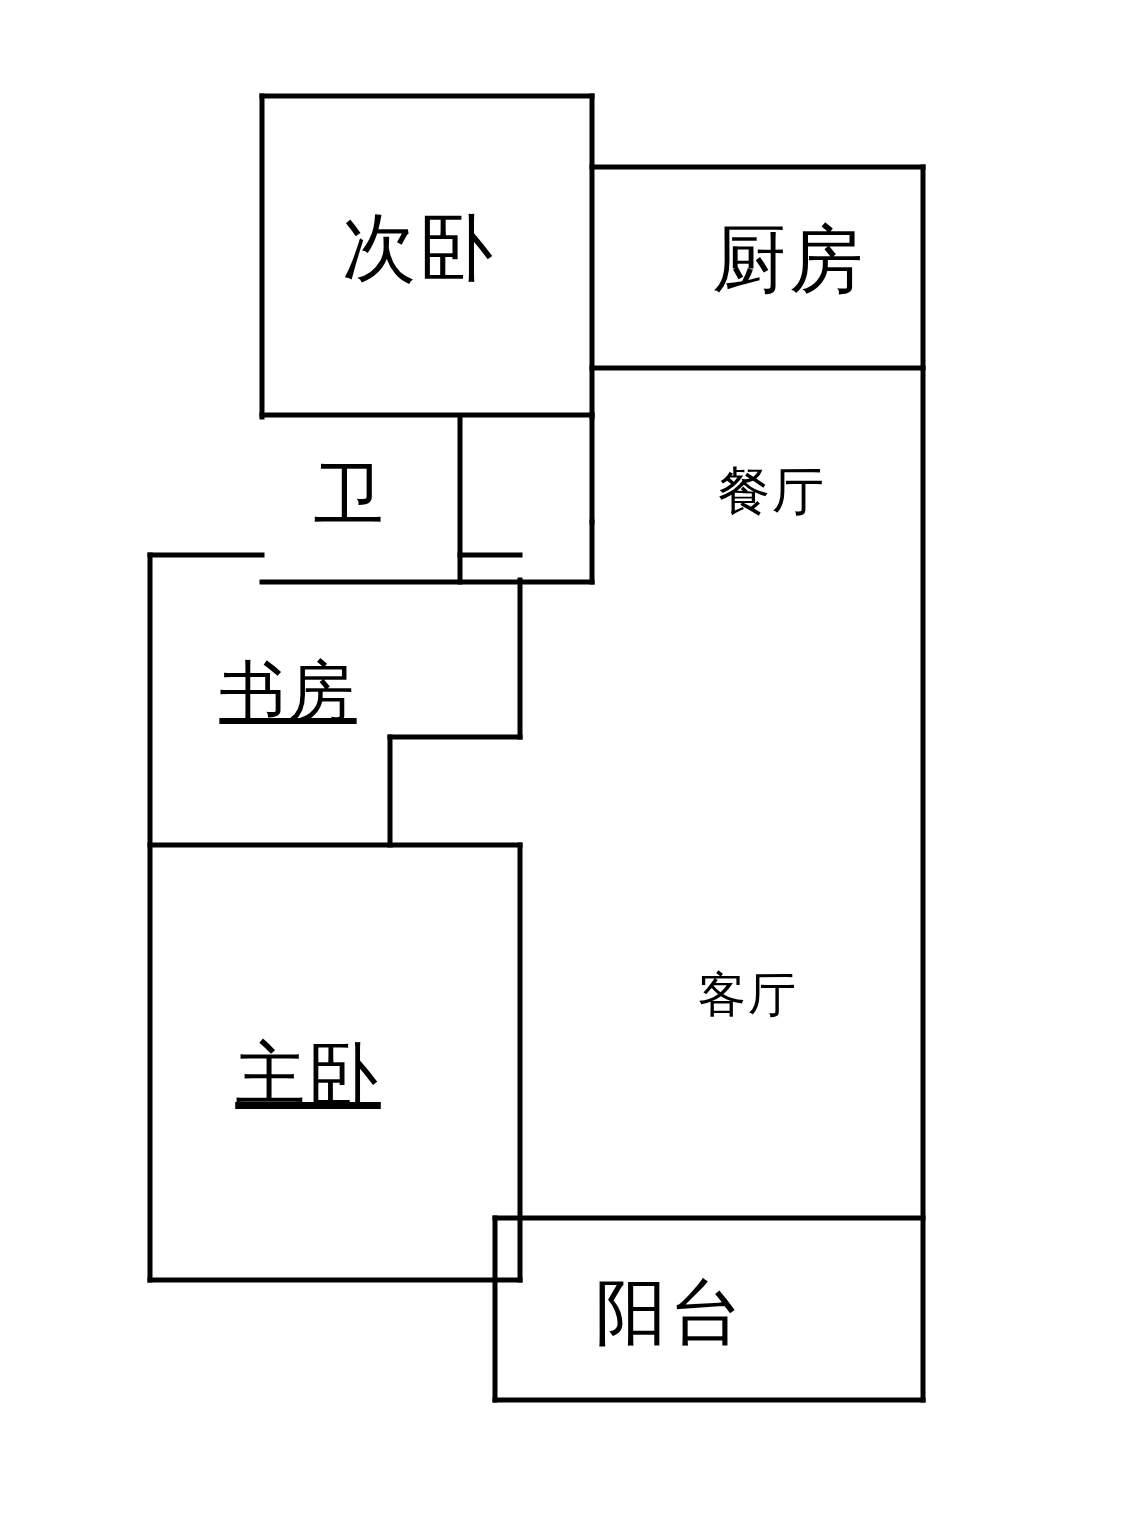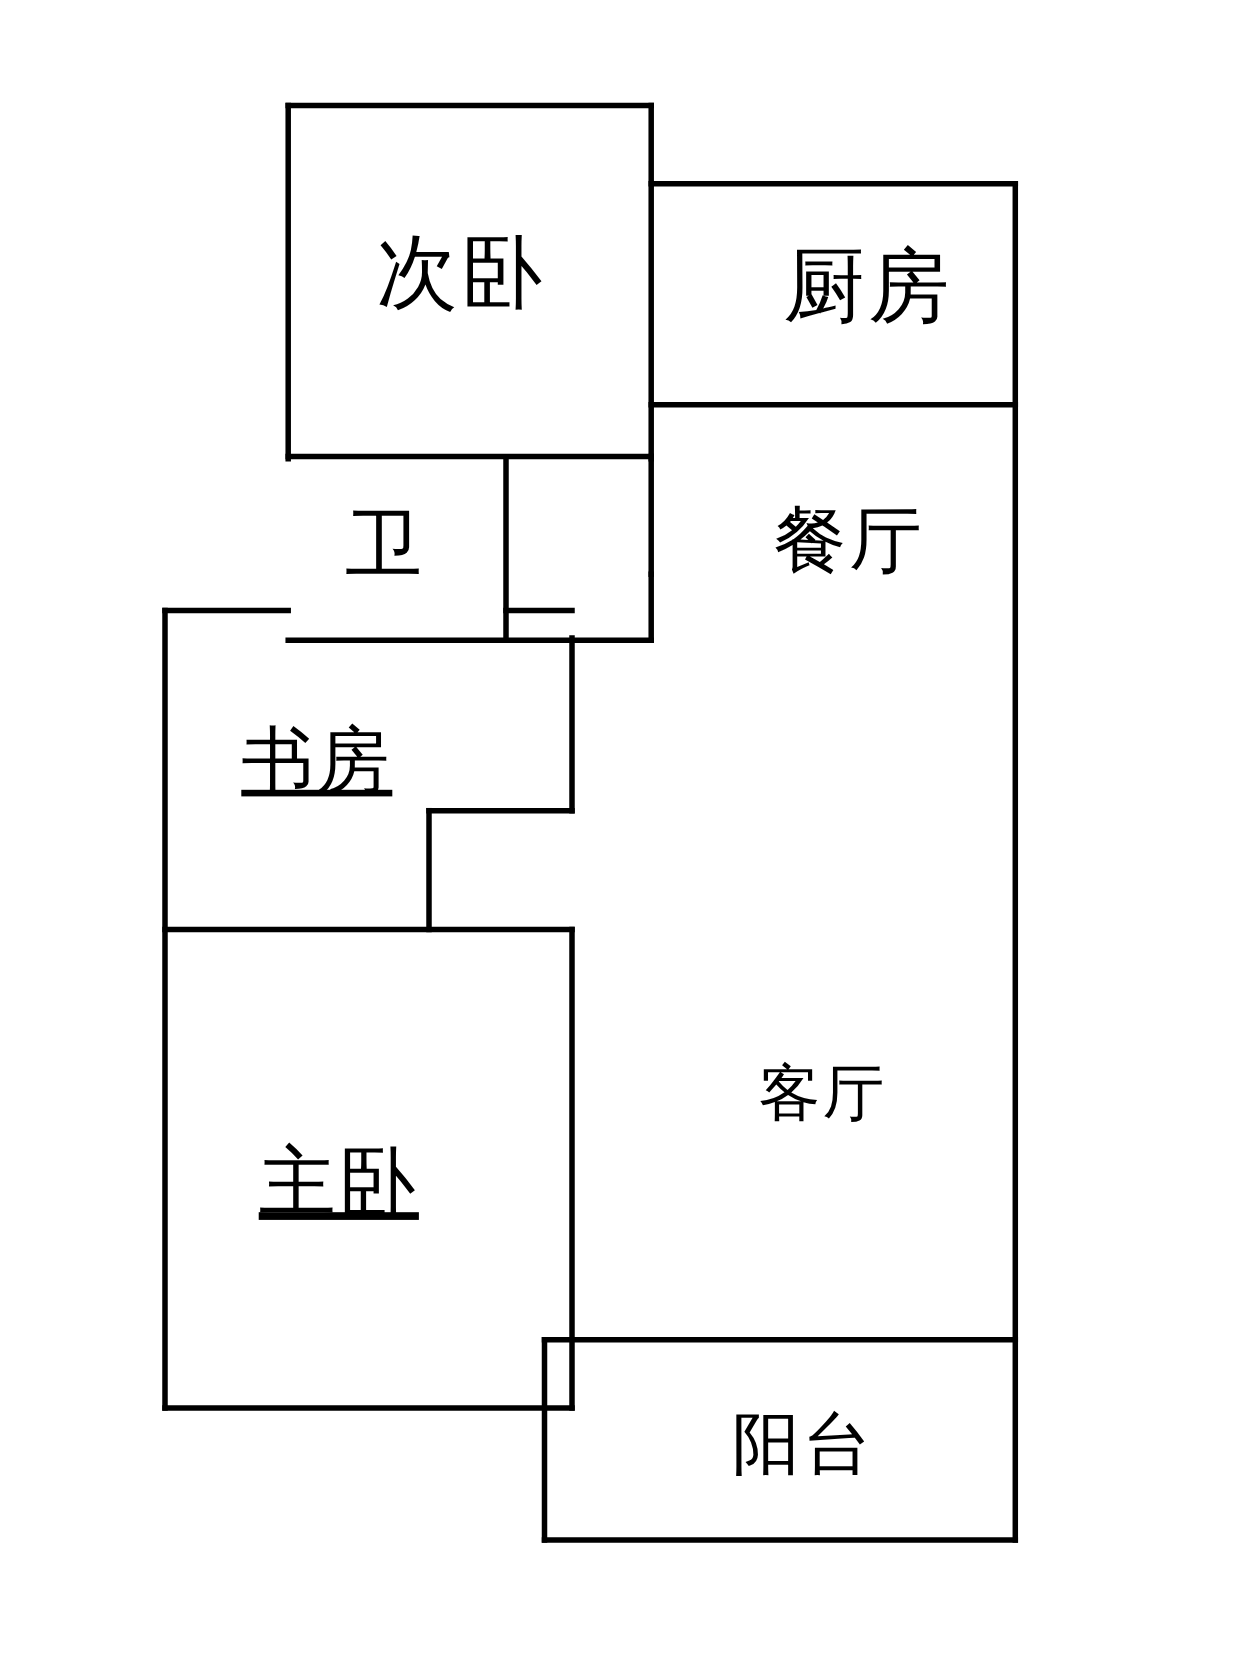--- a/index.html
+++ b/index.html
@@ -99,19 +99,19 @@
 
       <path class="wall" d="M495,1218 L923,1218"></path>
       <path class="wall" d="M495,1218 L495,1400"></path>
       <path class="wall" d="M495,1400 L923,1400"></path>
     </g>
   </svg>
 
   <div class="room-label" id="lbl-0" style="left: 419px; top: 249px; font-size: 74px;">次卧</div>
   <div class="room-label" id="lbl-1" style="left: 757px; top: 261px; font-size: 74px; margin-left: 32px;">厨房</div>
   <div class="room-label" id="lbl-2" style="left: 350px; top: 495px; font-size: 70px;">卫</div>
-  <div class="room-label" id="lbl-3" style="left: 772px; top: 492px; font-size: 66px;">餐厅</div>
+  <div class="room-label" id="lbl-3" style="left: 772px; top: 492px; font-size: 52px;">餐厅</div>
   <div class="room-label" id="lbl-4" style="left: 288px; top: 692px; font-size: 66px; text-decoration: underline;">书房</div>
-  <div class="room-label" id="lbl-5" style="left: 748px; top: 995px; font-size: 56px;">客厅</div>
+  <div class="room-label" id="lbl-5" style="left: 748px; top: 995px; font-size: 48px;">客厅</div>
   <div class="room-label" id="lbl-6" style="left: 308px; top: 1075px; font-size: 70px; text-decoration: underline;">主卧</div>
-  <div class="room-label" id="lbl-7" style="left: 730px; top: 1313px; font-size: 62px;">阳台</div>
+  <div class="room-label" id="lbl-7" style="left: 670px; top: 1313px; font-size: 72px;">阳台</div>
 
 </div>
 
 </body></html>

